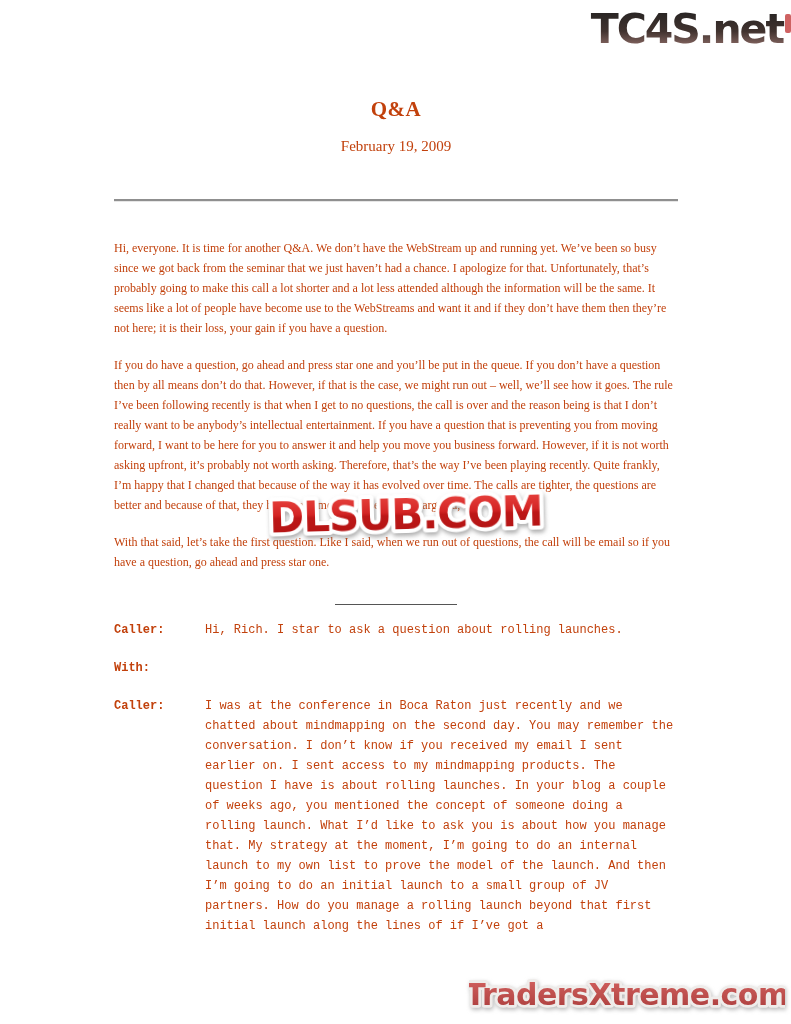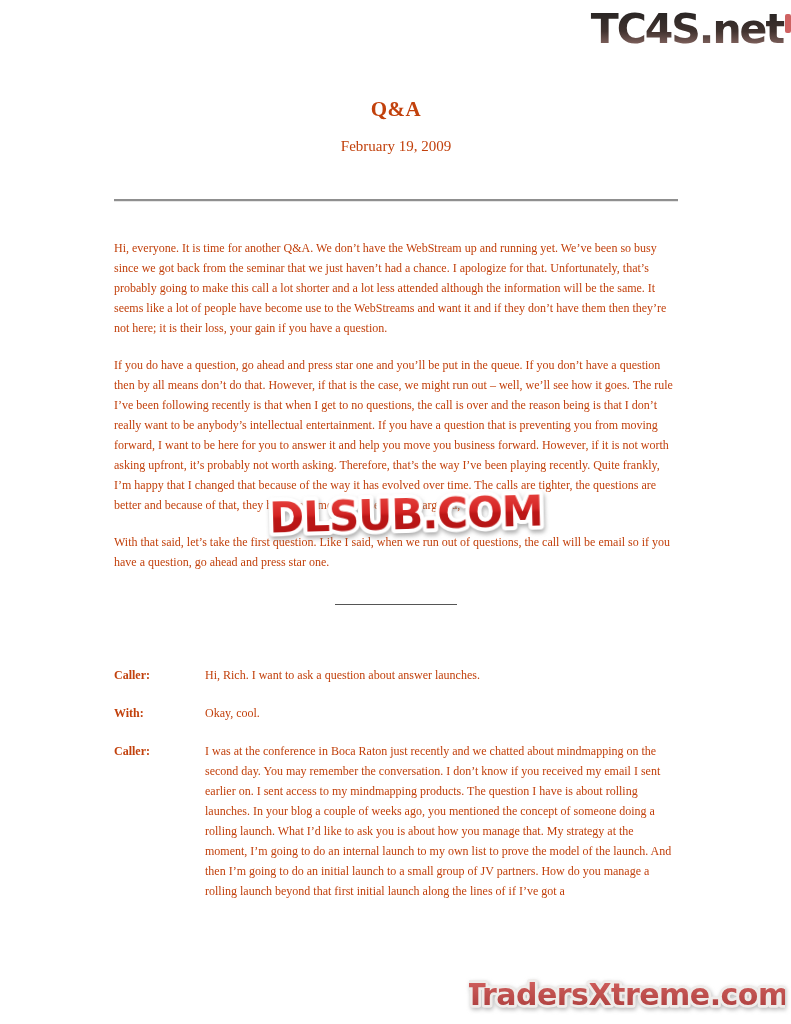--- a/index.html
+++ b/index.html
@@ -18,21 +18,21 @@
 
   
   .doc{position:absolute;left:114px;top:92px;width:564px;}
   .doc-title{font-size:21px;font-weight:bold;text-align:center;margin:5px;letter-spacing:.5px;}
   .doc-date{font-size:15px;text-align:center;margin-top:16px;}
   .top-rule{margin-top:44px;height:2px;background:#8f8f8f;border-bottom:1px solid #e6e6e6;}
   .body-text{font-size:12px;line-height:20px;}
   .para{margin:0;margin-top:17px;}
   .para.first{margin-top:36px;}
   .section-divider{width:122px;height:1px;background:#555;margin:32px auto 0 auto;}
-  .dialog{margin-top:60px;}
+  .dialog{margin-top:15px;font-family:Liberation Mono, monospace;}
   .dialog-row{display:flex;margin-bottom:18px;}
   .speaker{width:91px;flex:0 0 91px;font-weight:bold;}
   .utterance{flex:1;}
 
   
   .dlsub{
     position:absolute;left:250px;top:484px;
     transform:rotate(-1.5deg);
     filter:drop-shadow(1px 3px 2px rgba(110,110,110,.55));
   }
@@ -67,25 +67,24 @@
       <p class="para first">Hi, everyone. It is time for another Q&amp;A. We don’t have the WebStream up and running yet. We’ve been so busy since we got back from the seminar that we just haven’t had a chance. I apologize for that. Unfortunately, that’s probably going to make this call a lot shorter and a lot less attended although the information will be the same. It seems like a lot of people have become use to the WebStreams and want it and if they don’t have them then they’re not here; it is their loss, your gain if you have a question.</p>
       <p class="para">If you do have a question, go ahead and press star one and you’ll be put in the queue. If you don’t have a question then by all means don’t do that. However, if that is the case, we might run out – well, we’ll see how it goes. The rule I’ve been following recently is that when I get to no questions, the call is over and the reason being is that I don’t really want to be anybody’s intellectual entertainment. If you have a question that is preventing you from moving forward, I want to be here for you to answer it and help you move you business forward. However, if it is not worth asking upfront, it’s probably not worth asking. Therefore, that’s the way I’ve been playing recently. Quite frankly, I’m happy that I changed that because of the way it has evolved over time. The calls are tighter, the questions are better and because of that, they have been more précised, more targeted, etc.</p>
       <p class="para">With that said, let’s take the first question. Like I said, when we run out of questions, the call will be email so if you have a question, go ahead and press star one.</p>
     </div>
 
     <div class="section-divider"></div>
 
     <div class="dialog body-text">
       <div class="dialog-row">
         <div class="speaker">Caller:</div>
-        <div class="utterance">Hi, Rich. I want to ask a question about answer launches.</div>
+        <div class="utterance">Hi, Rich. I star to ask a question about rolling launches.</div>
       </div>
       <div class="dialog-row">
         <div class="speaker">With:</div>
-        <div class="utterance">Okay, cool.</div>
       </div>
       <div class="dialog-row">
         <div class="speaker">Caller:</div>
         <div class="utterance">I was at the conference in Boca Raton just recently and we chatted about mindmapping on the second day. You may remember the conversation. I don’t know if you received my email I sent earlier on. I sent access to my mindmapping products. The question I have is about rolling launches. In your blog a couple of weeks ago, you mentioned the concept of someone doing a rolling launch. What I’d like to ask you is about how you manage that. My strategy at the moment, I’m going to do an internal launch to my own list to prove the model of the launch. And then I’m going to do an initial launch to a small group of JV partners. How do you manage a rolling launch beyond that first initial launch along the lines of if I’ve got a</div>
       </div>
     </div>
   </div>
 
   <svg class="dlsub" width="312" height="62" viewBox="0 0 312 62" aria-hidden="true">
     <defs>

